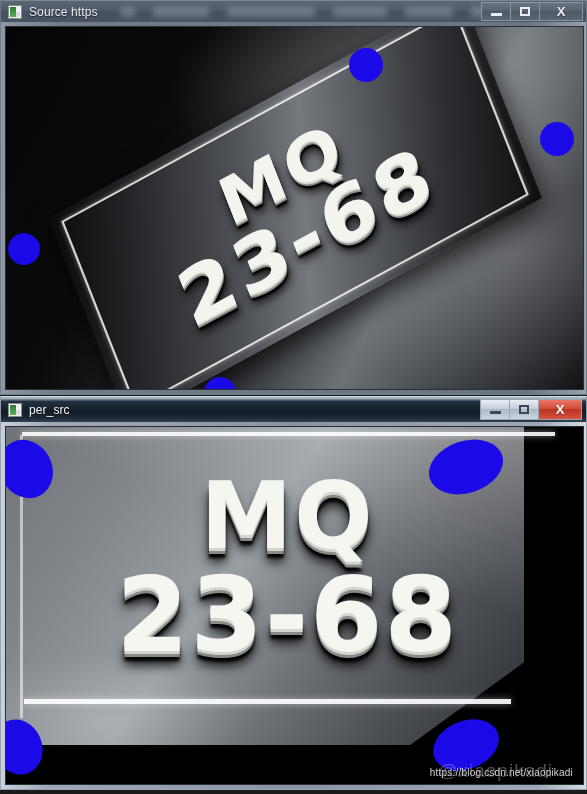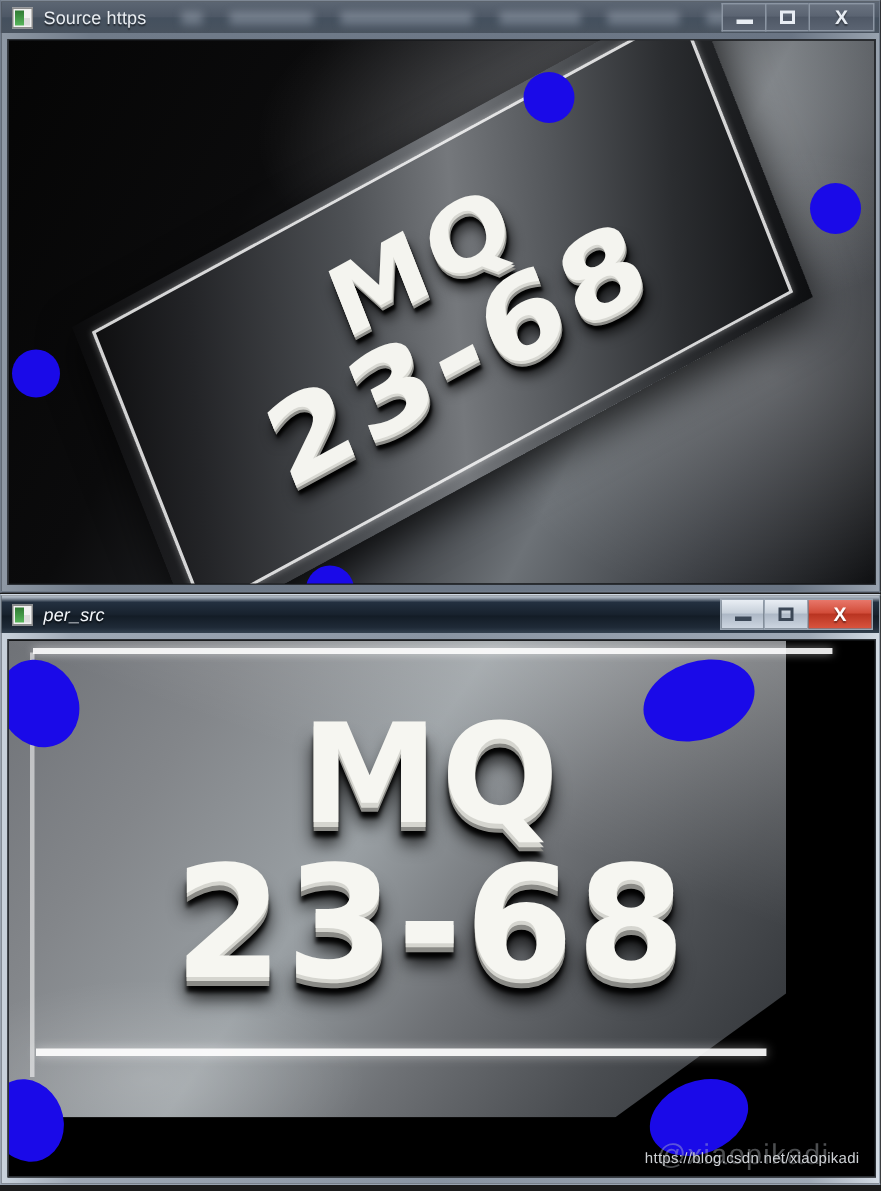--- a/index.html
+++ b/index.html
@@ -69,21 +69,21 @@
     background: #dcdcdc;
   }
   .win-title {
     font-size: 12px;
     color: #e9edf2;
     text-shadow: 0 1px 1px rgba(0,0,0,0.55);
     letter-spacing: 0.1px;
     white-space: nowrap;
     flex: 0 0 auto;
   }
-  .titlebar.active .win-title { color: #f3f6fa; font-style: italic; }
+  .titlebar.active .win-title { color: #f3f6fa; }
 
   
   .ghost-strip {
     position: absolute;
     left: 120px; top: 0;
     height: 22px;
     display: flex;
     align-items: center;
     gap: 18px;
     filter: blur(3px);

